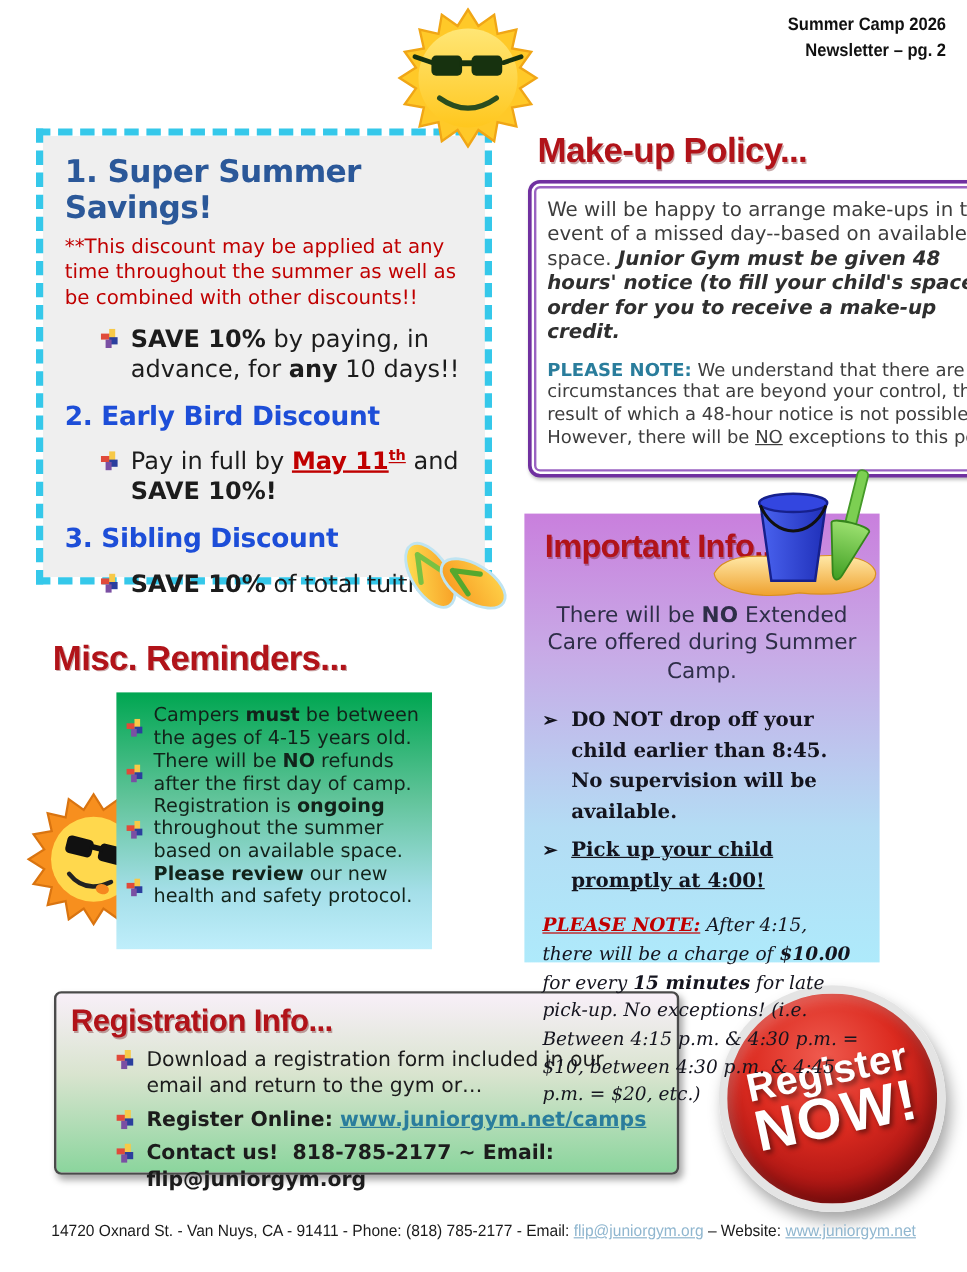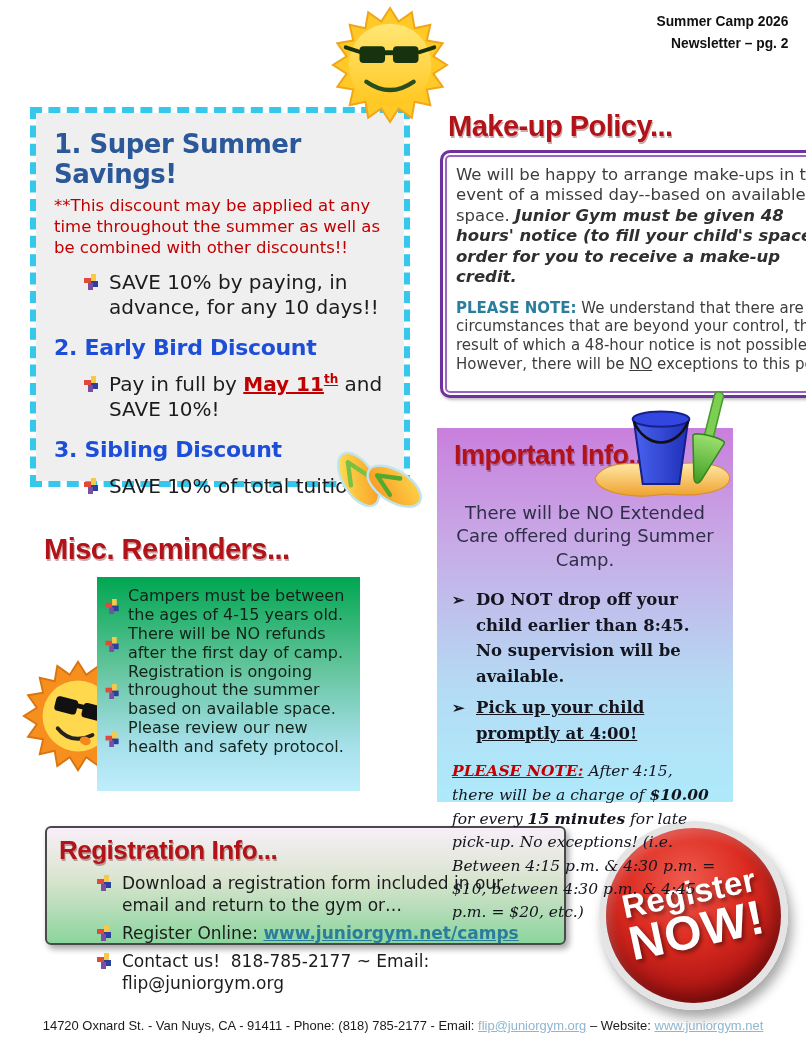--- a/index.html
+++ b/index.html
@@ -7,21 +7,21 @@
   body { background:#ffffff; font-family:"DejaVu Sans", sans-serif; }
   .page { position:relative; width:806px; height:1060px; margin:0 auto; background:#fff; overflow:hidden; }
 
   
   .script-head {
     font-family:"Liberation Sans", sans-serif;
     font-weight:900; color:#b11319;
     text-shadow:1px 1.5px 0 rgba(100,10,12,.35);
     letter-spacing:-0.5px;
   }
-  b, strong { font-weight:400; }
+  b, strong { font-weight:700; }
 
   
   .top-header {
     position:absolute; top:10px; right:18px; text-align:right;
     font-family:"Liberation Sans", sans-serif; font-weight:700;
     font-size:15px; line-height:1.45; color:#111;
     transform:scaleX(.92); transform-origin:right top;
   }
 
   
@@ -78,21 +78,21 @@
   .imp-intro { text-align:center; font-size:18px; color:#2e2e48; line-height:1.3; margin-top:30px; }
   .imp-list { margin-top:16px; font-family:"DejaVu Serif", serif; font-weight:700; color:#14141e; font-size:16.5px; }
   .imp-item { display:flex; gap:10px; line-height:1.55; margin-top:6px; }
   .imp-arrow { flex:0 0 14px; font-size:15px; margin-top:2px; }
   .imp-note { margin-top:12px; font-family:"DejaVu Serif", serif; font-style:italic; font-size:15.5px; line-height:1.5; color:#14141e; }
   .imp-note .lbl { color:#c00000; font-weight:700; text-decoration:underline; }
   .imp-note b { font-weight:700; }
 
   
   .registration-box {
-    position:absolute; left:45px; top:826px; width:521px; height:119px;
+    position:absolute; left:45px; top:826px; width:521px; height:153px;
     background:linear-gradient(180deg,#f8eff8 0%, #d9e4cf 45%, #8bd59d 100%);
     border:2px solid #4a4a4a; border-radius:6px;
     box-shadow:3px 4px 6px rgba(0,0,0,.35);
     padding:7px 12px;
   }
   .registration-heading { font-size:26px; }
   .reg-row { display:flex; gap:9px; margin:6px 0 0 38px; font-size:17px; color:#1c1c1c; line-height:1.3; align-items:flex-start; }
   .reg-row .jg-ico { margin-top:3px; }
   .reg-row .txt { white-space:pre-wrap; }
   .link-teal { color:#2a7d9c; font-weight:700; text-decoration:underline; cursor:pointer; }

